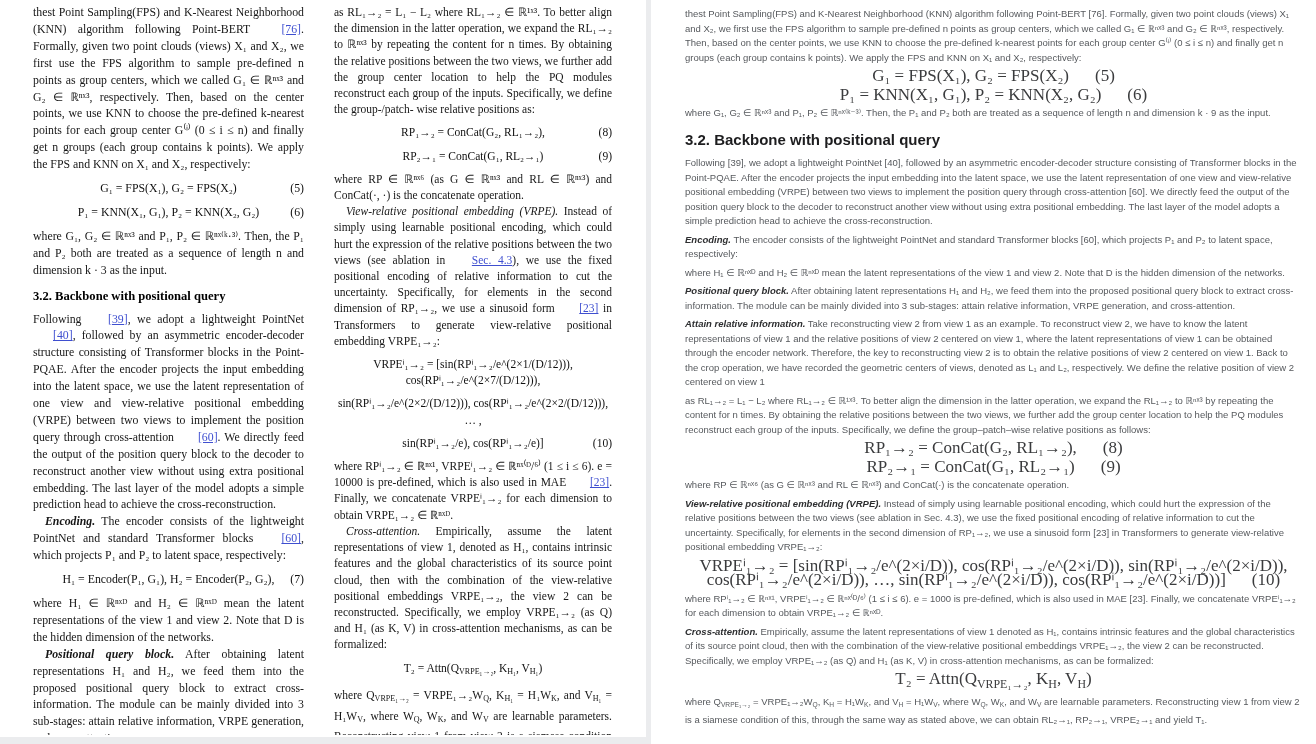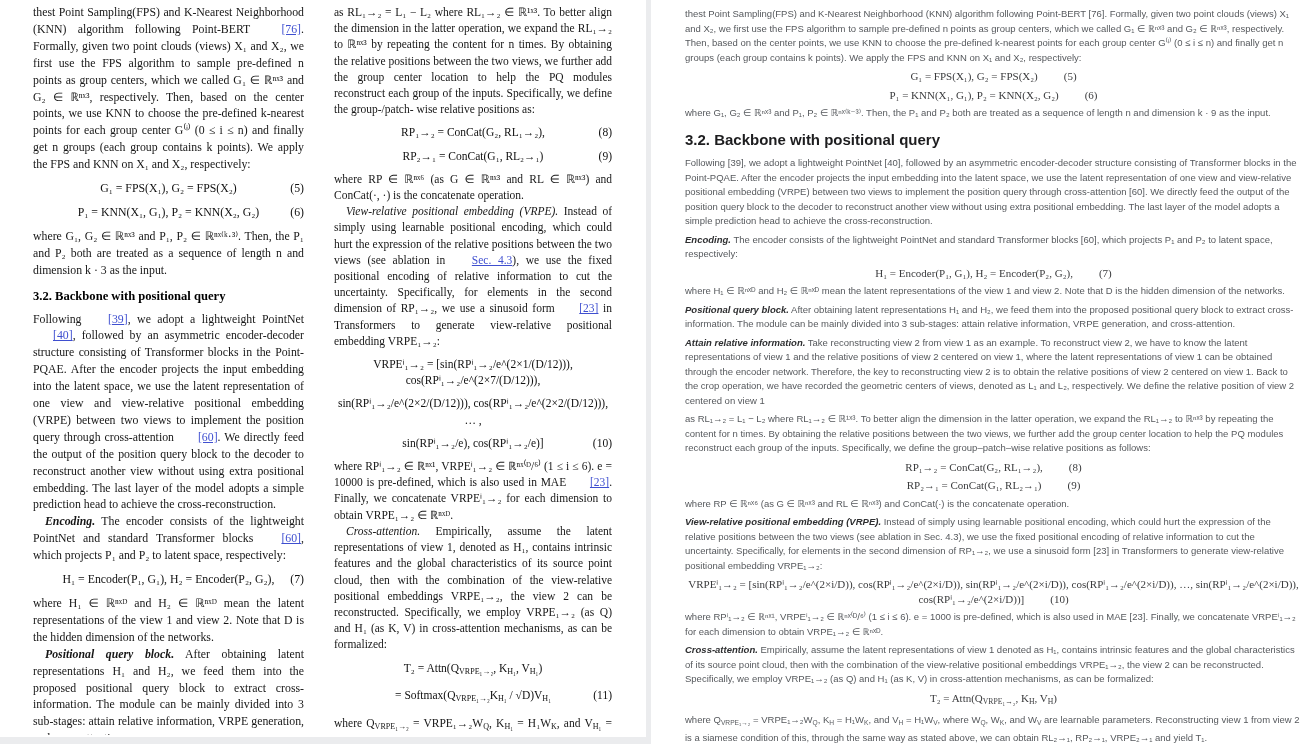--- a/index.html
+++ b/index.html
@@ -23,21 +23,21 @@
   .i { font-style:italic; }
   .sub { font-size:0.7em; vertical-align:-0.3em; }
 
   
   .right-pane { flex:1; background:#ffffff; padding:3px 14px 0 34px; overflow:hidden;
                 font:9.5px/14.5px "Liberation Sans", sans-serif; color:#56595d; }
   .right-pane .para { margin:4px 0; text-align:left; }
   .right-pane .b { color:#2e2f31; }
   .right-pane .bh { font-family:"Liberation Sans", sans-serif; font-weight:bold; font-size:15px;
                     color:#1d1d1f; margin:12px 0 9px; }
-  .right-pane .eq { text-align:center; font-family:"Liberation Serif", serif; font-size:11px;
+  .right-pane .eq { text-align:center; font-family:"Liberation Serif", serif; font-size:17px;
                     color:#3a3b3d; margin:4px 0; }
   .right-pane .eq .eqnum { margin-left:26px; }
 </style>
 </head>
 <body>
 
 <div class="app">
   <div class="pdf-pane">
     <div class="pdf-page">
       <div class="pdf-col pdf-col1">
@@ -57,34 +57,32 @@
           <div class="eq"><span class="formula">RP₁→₂ = ConCat(G₂, RL₁→₂),</span><span class="eqnum">(8)</span></div>
           <div class="eq"><span class="formula">RP₂→₁ = ConCat(G₁, RL₂→₁)</span><span class="eqnum">(9)</span></div>
           <p class="para"><span>where RP ∈ ℝⁿˣ⁶ (as G ∈ ℝⁿˣ³ and RL ∈ ℝⁿˣ³) and ConCat(·, ·) is the concatenate operation.</span></p>
           <p class="para indent"><span class="i">View-relative positional embedding (VRPE).</span><span> Instead of simply using learnable positional encoding, which could hurt the expression of the relative positions between the two views (see ablation in </span><span class="link">Sec. 4.3</span><span>), we use the fixed positional encoding of relative information to cut the uncertainty. Specifically, for elements in the second dimension of RP₁→₂, we use a sinusoid form </span><span class="link">[23]</span><span> in Transformers to generate view-relative positional embedding VRPE₁→₂:</span></p>
           <div class="eq"><span class="formula">VRPEⁱ₁→₂ = [sin(RPⁱ₁→₂/e^(2×1/(D/12))), cos(RPⁱ₁→₂/e^(2×7/(D/12))),</span></div>
           <div class="eq"><span class="formula">sin(RPⁱ₁→₂/e^(2×2/(D/12))), cos(RPⁱ₁→₂/e^(2×2/(D/12))), … ,</span></div>
           <div class="eq"><span class="formula">sin(RPⁱ₁→₂/e), cos(RPⁱ₁→₂/e)]</span><span class="eqnum">(10)</span></div>
           <p class="para"><span>where RPⁱ₁→₂ ∈ ℝⁿˣ¹, VRPEⁱ₁→₂ ∈ ℝⁿˣ⁽ᴰ/⁶⁾ (1 ≤ i ≤ 6). e = 10000 is pre-defined, which is also used in MAE </span><span class="link">[23]</span><span>. Finally, we concatenate VRPEⁱ₁→₂ for each dimension to obtain VRPE₁→₂ ∈ ℝⁿˣᴰ.</span></p>
           <p class="para indent"><span class="i">Cross-attention.</span><span> Empirically, assume the latent representations of view 1, denoted as H₁, contains intrinsic features and the global characteristics of its source point cloud, then with the combination of the view-relative positional embeddings VRPE₁→₂, the view 2 can be reconstructed. Specifically, we employ VRPE₁→₂ (as Q) and H₁ (as K, V) in cross-attention mechanisms, as can be formalized:</span></p>
           <div class="eq"><span class="formula">T₂ = Attn(Q<span class="sub">VRPE₁→₂</span>, K<span class="sub">H₁</span>, V<span class="sub">H₁</span>)</span></div>
-          <div class="eq"><span class="formula">= Softmax(Q<span class="sub">VRPE₁→₂</span>K<span class="sub">H₁</span> / √D)V<span class="sub">H₁</span></span><span class="eqnum">(11)</span></div>
           <p class="para"><span>where Q<span class="sub">VRPE₁→₂</span> = VRPE₁→₂W<span class="sub">Q</span>, K<span class="sub">H₁</span> = H₁W<span class="sub">K</span>, and V<span class="sub">H₁</span> = H₁W<span class="sub">V</span>, where W<span class="sub">Q</span>, W<span class="sub">K</span>, and W<span class="sub">V</span> are learnable parameters. Reconstructing view 1 from view 2 is a siamese condition of this, through the same way as stated above, we can obtain RL₂→₁, RP₂→₁, VRPE₂→₁ and yield T₁.</span></p>
         </div>
     </div>
   </div>
   <div class="right-pane">
       <p class="para"><span>thest Point Sampling(FPS) and K-Nearest Neighborhood (KNN) algorithm following Point-BERT [76]. Formally, given two point clouds (views) X₁ and X₂, we first use the FPS algorithm to sample pre-defined n points as group centers, which we called G₁ ∈ ℝⁿˣ³ and G₂ ∈ ℝⁿˣ³, respectively. Then, based on the center points, we use KNN to choose the pre-defined k-nearest points for each group center G⁽ⁱ⁾ (0 ≤ i ≤ n) and finally get n groups (each group contains k points). We apply the FPS and KNN on X₁ and X₂, respectively:</span></p>
       <div class="eq"><span class="formula">G₁ = FPS(X₁),   G₂ = FPS(X₂)</span><span class="eqnum">(5)</span></div>
       <div class="eq"><span class="formula">P₁ = KNN(X₁, G₁),   P₂ = KNN(X₂, G₂)</span><span class="eqnum">(6)</span></div>
       <p class="para"><span>where G₁, G₂ ∈ ℝⁿˣ³ and P₁, P₂ ∈ ℝⁿˣ⁽ᵏ⁻³⁾. Then, the P₁ and P₂ both are treated as a sequence of length n and dimension k · 9 as the input.</span></p>
       <div class="bh">3.2. Backbone with positional query</div>
       <p class="para"><span>Following [39], we adopt a lightweight PointNet [40], followed by an asymmetric encoder-decoder structure consisting of Transformer blocks in the Point-PQAE. After the encoder projects the input embedding into the latent space, we use the latent representation of one view and view-relative positional embedding (VRPE) between two views to implement the position query through cross-attention [60]. We directly feed the output of the position query block to the decoder to reconstruct another view without using extra positional embedding. The last layer of the model adopts a simple prediction head to achieve the cross-reconstruction.</span></p>
       <p class="para"><span class="b">Encoding.</span><span> The encoder consists of the lightweight PointNet and standard Transformer blocks [60], which projects P₁ and P₂ to latent space, respectively:</span></p>
-      <div class="eq"><span class="formula">H₁ = Encoder(P₁, G₁),   H₂ = Encoder(P₂, G₂),</span><span class="eqnum">(7)</span></div>
       <p class="para"><span>where H₁ ∈ ℝⁿˣᴰ and H₂ ∈ ℝⁿˣᴰ mean the latent representations of the view 1 and view 2. Note that D is the hidden dimension of the networks.</span></p>
       <p class="para"><span class="b">Positional query block.</span><span> After obtaining latent representations H₁ and H₂, we feed them into the proposed positional query block to extract cross-information. The module can be mainly divided into 3 sub-stages: attain relative information, VRPE generation, and cross-attention.</span></p>
       <p class="para"><span class="b">Attain relative information.</span><span> Take reconstructing view 2 from view 1 as an example. To reconstruct view 2, we have to know the latent representations of view 1 and the relative positions of view 2 centered on view 1, where the latent representations of view 1 can be obtained through the encoder network. Therefore, the key to reconstructing view 2 is to obtain the relative positions of view 2 centered on view 1. Back to the crop operation, we have recorded the geometric centers of views, denoted as L₁ and L₂, respectively. We define the relative position of view 2 centered on view 1</span></p>
       <p class="para"><span>as RL₁→₂ = L₁ − L₂ where RL₁→₂ ∈ ℝ¹ˣ³. To better align the dimension in the latter operation, we expand the RL₁→₂ to ℝⁿˣ³ by repeating the content for n times. By obtaining the relative positions between the two views, we further add the group center location to help the PQ modules reconstruct each group of the inputs. Specifically, we define the group–patch–wise relative positions as follows:</span></p>
       <div class="eq"><span class="formula">RP₁→₂ = ConCat(G₂, RL₁→₂),</span><span class="eqnum">(8)</span></div>
       <div class="eq"><span class="formula">RP₂→₁ = ConCat(G₁, RL₂→₁)</span><span class="eqnum">(9)</span></div>
       <p class="para"><span>where RP ∈ ℝⁿˣ⁶ (as G ∈ ℝⁿˣ³ and RL ∈ ℝⁿˣ³) and ConCat(·) is the concatenate operation.</span></p>
       <p class="para"><span class="b">View-relative positional embedding (VRPE).</span><span> Instead of simply using learnable positional encoding, which could hurt the expression of the relative positions between the two views (see ablation in Sec. 4.3), we use the fixed positional encoding of relative information to cut the uncertainty. Specifically, for elements in the second dimension of RP₁→₂, we use a sinusoid form [23] in Transformers to generate view-relative positional embedding VRPE₁→₂:</span></p>
       <div class="eq"><span class="formula">VRPEⁱ₁→₂ = [sin(RPⁱ₁→₂/e^(2×i/D)), cos(RPⁱ₁→₂/e^(2×i/D)), sin(RPⁱ₁→₂/e^(2×i/D)), cos(RPⁱ₁→₂/e^(2×i/D)), …, sin(RPⁱ₁→₂/e^(2×i/D)), cos(RPⁱ₁→₂/e^(2×i/D))]</span><span class="eqnum">(10)</span></div>
       <p class="para"><span>where RPⁱ₁→₂ ∈ ℝⁿˣ¹, VRPEⁱ₁→₂ ∈ ℝⁿˣ⁽ᴰ/⁶⁾ (1 ≤ i ≤ 6). e = 1000 is pre-defined, which is also used in MAE [23]. Finally, we concatenate VRPEⁱ₁→₂ for each dimension to obtain VRPE₁→₂ ∈ ℝⁿˣᴰ.</span></p>

